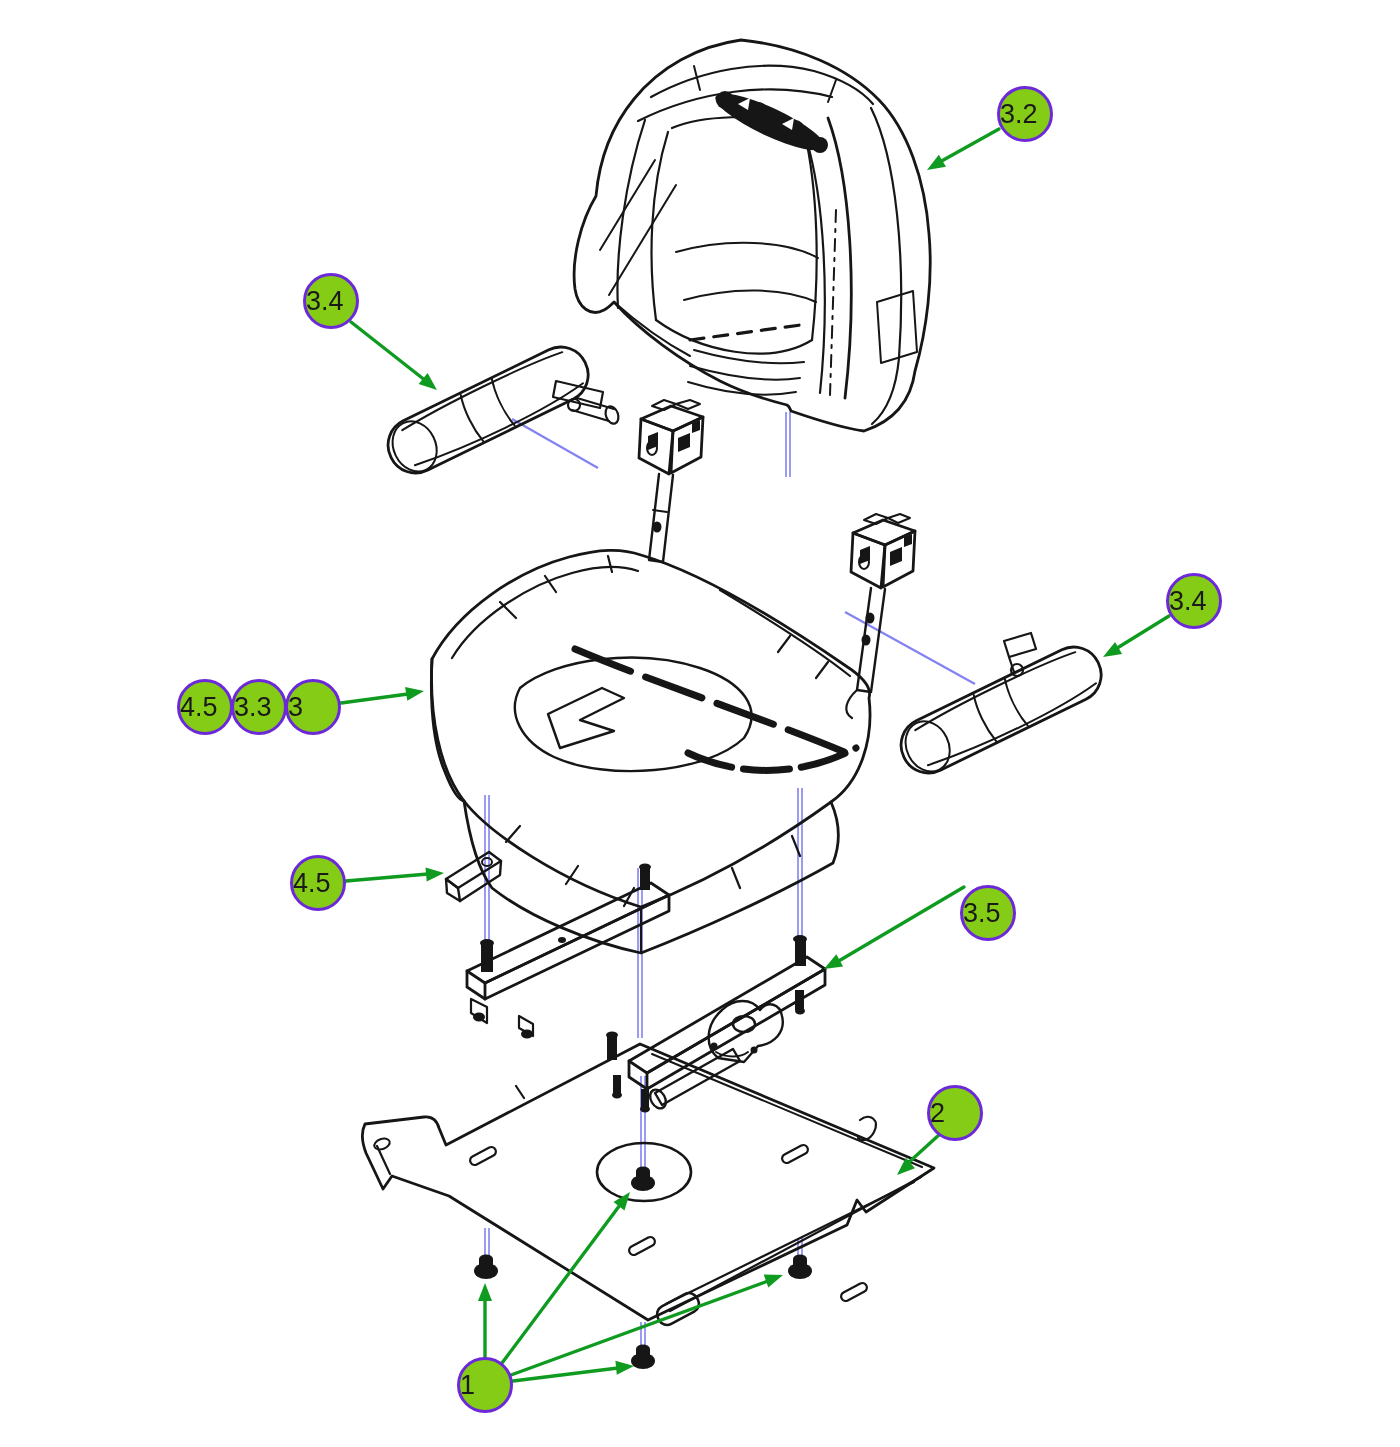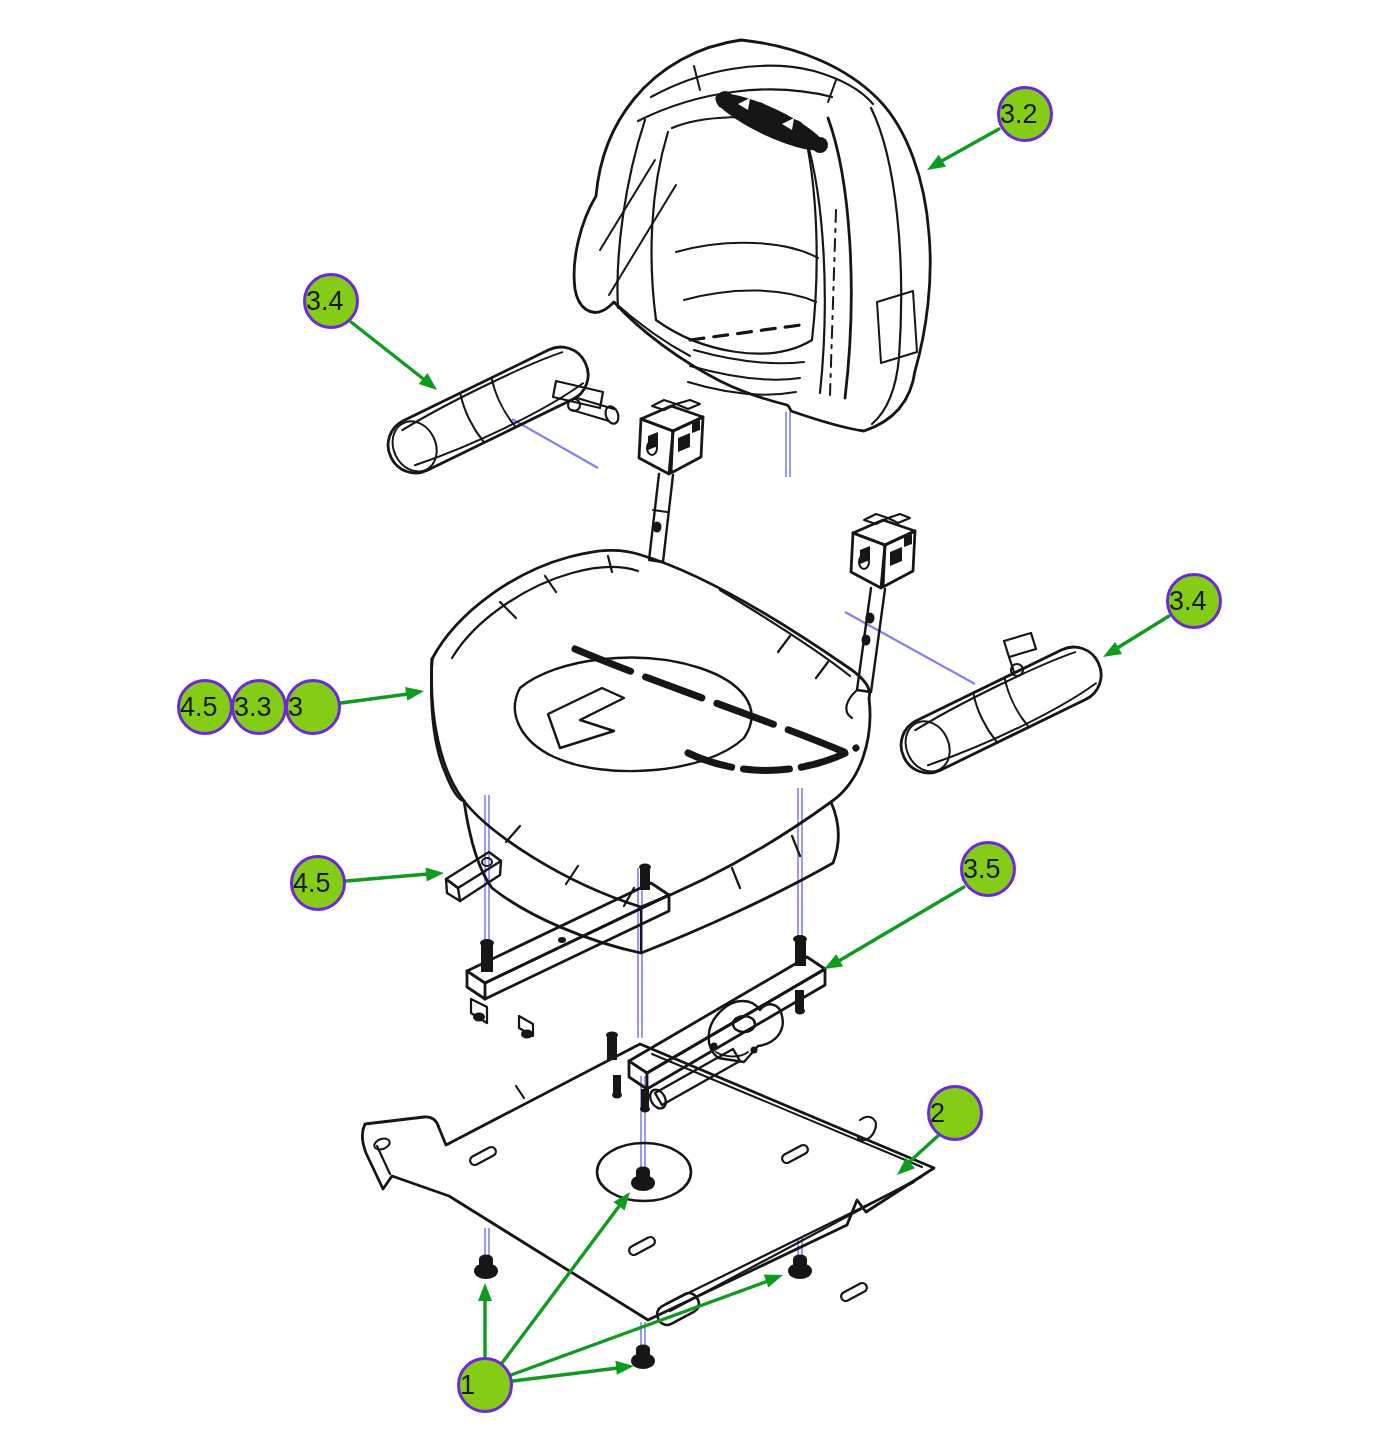--- a/index.html
+++ b/index.html
@@ -292,21 +292,21 @@
   </div>
   <div class="balloon" style="left:259px;top:707px">
     <span>3.3</span>
   </div>
   <div class="balloon" style="left:313px;top:707px">
     <span>3</span>
   </div>
   <div class="balloon" style="left:318px;top:883px">
     <span>4.5</span>
   </div>
-  <div class="balloon" style="left:988px;top:869px">
+  <div class="balloon" style="left:988px;top:913px">
     <span>3.5</span>
   </div>
   <div class="balloon" style="left:955px;top:1113px">
     <span>2</span>
   </div>
   <div class="balloon" style="left:485px;top:1385px">
     <span>1</span>
   </div>
 
 </div>

